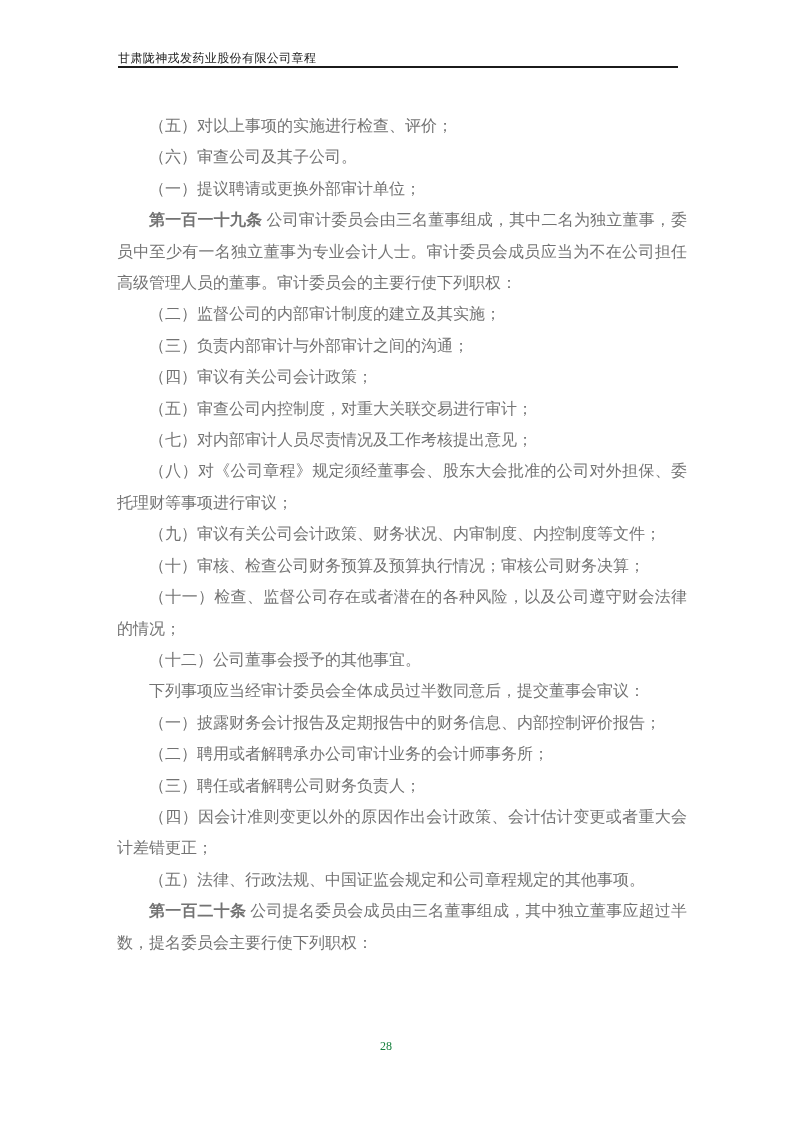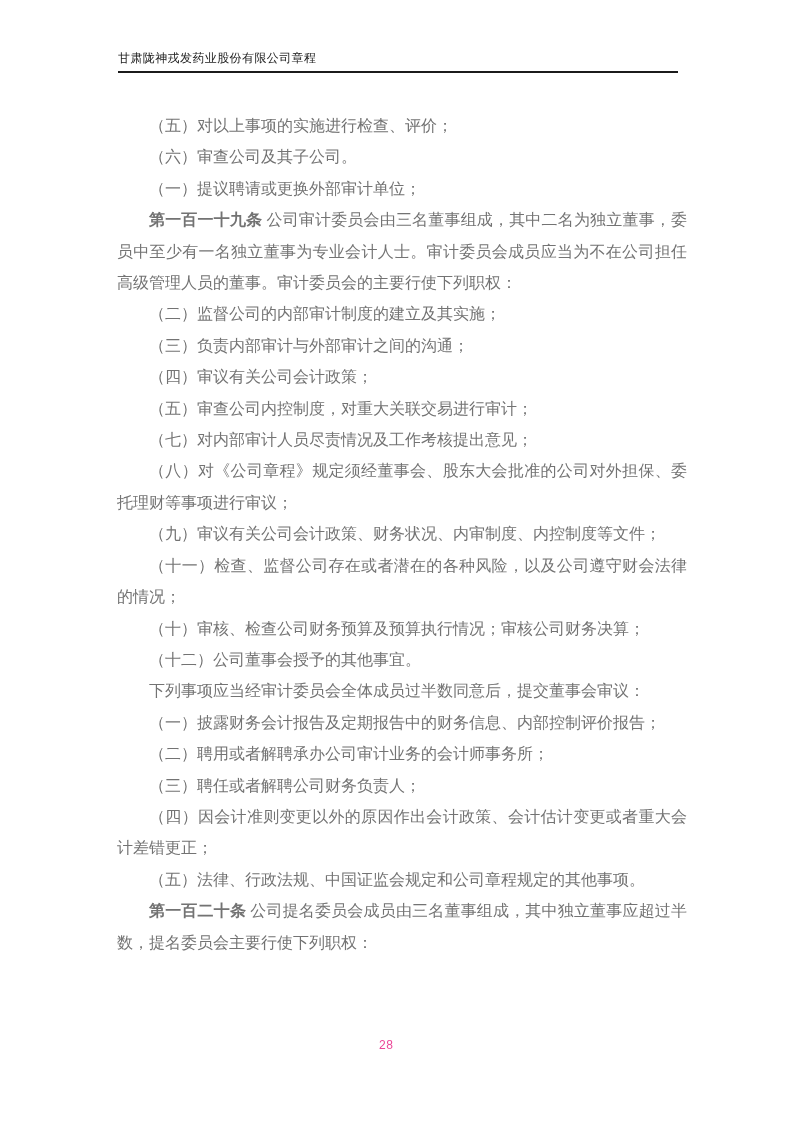--- a/index.html
+++ b/index.html
@@ -18,21 +18,20 @@
   }
   .header {
     position: absolute;
     left: 118px;
     top: 51px;
     width: 560px;
     font-size: 12px;
     line-height: 15px;
     letter-spacing: 0.4px;
     border-bottom: 2px solid #1b1b1b;
-    padding-bottom: 5px;
     color: #222222;
   }
   .content {
     position: absolute;
     left: 117px;
     top: 92px;
     width: 570px;
     font-size: 16px;
     line-height: 31.4px;
     text-align: justify;
@@ -47,22 +46,21 @@
   .art {
     font-weight: 700;
   }
   .footer {
     position: absolute;
     left: 0;
     top: 1039px;
     width: 772px;
     text-align: center;
     font-size: 12px;
-    color: #ec4899;
-    font-family: Liberation Mono, monospace;
+    color: #15803d;
   }
 </style>
 </head>
 <body>
 
 <div class="page">
 
   <div class="header">
     <span>甘肃陇神戎发药业股份有限公司章程</span>
   </div>
@@ -72,22 +70,22 @@
     <p class="para"><b class="art"></b><span>（六）审查公司及其子公司。</span></p>
     <p class="para"><b class="art"></b><span>（一）提议聘请或更换外部审计单位；</span></p>
     <p class="para"><b class="art">第一百一十九条</b><span> 公司审计委员会由三名董事组成，其中二名为独立董事，委员中至少有一名独立董事为专业会计人士。审计委员会成员应当为不在公司担任高级管理人员的董事。审计委员会的主要行使下列职权：</span></p>
     <p class="para"><b class="art"></b><span>（二）监督公司的内部审计制度的建立及其实施；</span></p>
     <p class="para"><b class="art"></b><span>（三）负责内部审计与外部审计之间的沟通；</span></p>
     <p class="para"><b class="art"></b><span>（四）审议有关公司会计政策；</span></p>
     <p class="para"><b class="art"></b><span>（五）审查公司内控制度，对重大关联交易进行审计；</span></p>
     <p class="para"><b class="art"></b><span>（七）对内部审计人员尽责情况及工作考核提出意见；</span></p>
     <p class="para"><b class="art"></b><span>（八）对《公司章程》规定须经董事会、股东大会批准的公司对外担保、委托理财等事项进行审议；</span></p>
     <p class="para"><b class="art"></b><span>（九）审议有关公司会计政策、财务状况、内审制度、内控制度等文件；</span></p>
+    <p class="para"><b class="art"></b><span>（十）审核、检查公司财务预算及预算执行情况；审核公司财务决算；</span></p>
     <p class="para"><b class="art"></b><span>（十一）检查、监督公司存在或者潜在的各种风险，以及公司遵守财会法律的情况；</span></p>
-    <p class="para"><b class="art"></b><span>（十）审核、检查公司财务预算及预算执行情况；审核公司财务决算；</span></p>
     <p class="para"><b class="art"></b><span>（十二）公司董事会授予的其他事宜。</span></p>
     <p class="para"><b class="art"></b><span>下列事项应当经审计委员会全体成员过半数同意后，提交董事会审议：</span></p>
     <p class="para"><b class="art"></b><span>（一）披露财务会计报告及定期报告中的财务信息、内部控制评价报告；</span></p>
     <p class="para"><b class="art"></b><span>（二）聘用或者解聘承办公司审计业务的会计师事务所；</span></p>
     <p class="para"><b class="art"></b><span>（三）聘任或者解聘公司财务负责人；</span></p>
     <p class="para"><b class="art"></b><span>（四）因会计准则变更以外的原因作出会计政策、会计估计变更或者重大会计差错更正；</span></p>
     <p class="para"><b class="art"></b><span>（五）法律、行政法规、中国证监会规定和公司章程规定的其他事项。</span></p>
     <p class="para"><b class="art">第一百二十条</b><span> 公司提名委员会成员由三名董事组成，其中独立董事应超过半数，提名委员会主要行使下列职权：</span></p>
   </div>
 

